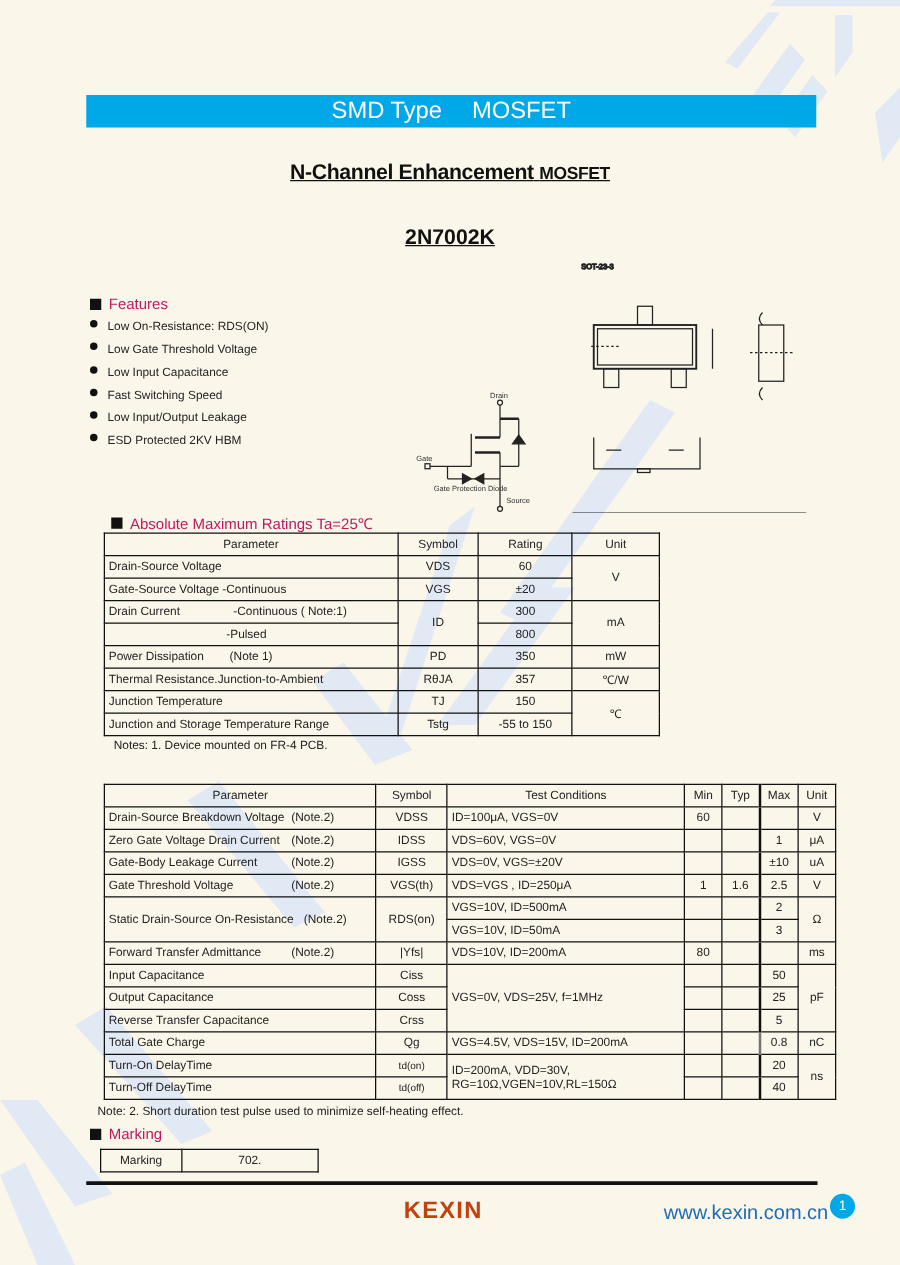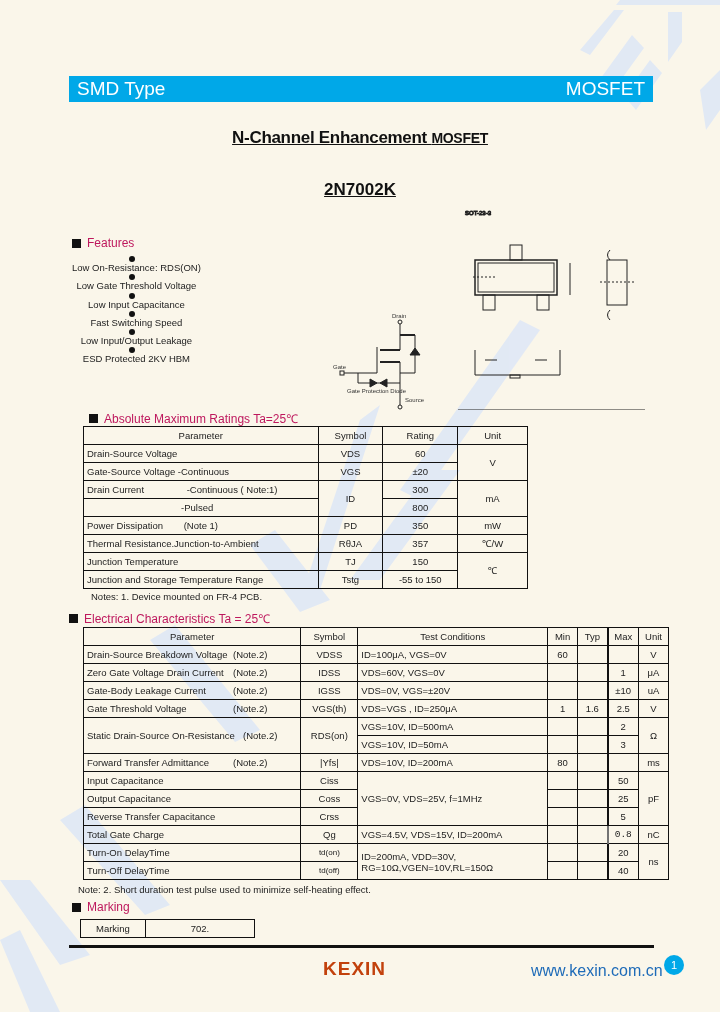--- a/index.html
+++ b/index.html
@@ -10,33 +10,33 @@
     color: #1a1a1a;
     position: relative;
     overflow: hidden;
   }
   .watermark { position: absolute; left: 0; top: 0; width: 720px; height: 1012px; pointer-events: none; z-index: 0; }
   .page { position: absolute; left: 0; top: 0; width: 720px; height: 1012px; z-index: 1; }
 
   .banner {
     position: absolute; left: 69px; top: 76px; width: 584px; height: 26px;
     background: #00a8e8; color: #fff;
-    display: flex; justify-content: space-between; align-items: center;
+    display: flex; justify-content: center; align-items: center;
     padding: 0 8px; font-size: 19px; gap: 24px;
   }
   .title { position: absolute; left: 0; width: 720px; text-align: center; font-weight: bold; color: #111; text-decoration: underline; }
   .title.t1 { top: 128px; font-size: 17px; letter-spacing: -0.3px; }
   .title.t1 .small { font-size: 14px; }
   .title.t2 { top: 180px; font-size: 17px; }
 
   .section-head { position: absolute; font-size: 12px; display: flex; align-items: center; gap: 6px; color: #be185d; }
   .sq { width: 9px; height: 9px; background: #111; display: inline-block; }
 
   .features { position: absolute; left: 72px; top: 256px; list-style: none; font-size: 9.5px; color: #222; }
-  .features li { display: flex; align-items: center; height: 18.3px; flex-direction: column; }
+  .features li { display: flex; height: 18.3px; }
   .dot { width: 6px; height: 6px; border-radius: 50%; background: #111; display: inline-block; margin-right: 8px; }
 
   .diagram { position: absolute; left: 325px; top: 205px; width: 330px; height: 205px; }
   .diagram text { font-family: "Liberation Sans", sans-serif; font-size: 6px; fill: #333; }
 
   table.dt { position: absolute; border-collapse: collapse; font-size: 9.5px; color: #222; }
   table.dt td, table.dt th { border: 1px solid #111; height: 18px; padding: 0 3px; font-weight: normal; }
   table.dt th { text-align: center; }
   .c { text-align: center; }
   .thick-top td { border-top: 2px solid #111; }
@@ -230,24 +230,20 @@
     </tr>
     <tr>
       <td>Junction and Storage Temperature Range</td>
       <td class="c">Tstg</td>
       <td class="c">-55 to 150</td>
     </tr>
   </tbody>
     </table>
   <div class="note" style="left:91px; top:591px;">Notes: 1.  Device mounted on FR-4 PCB.</div>
 
-  <div class="section-head" style="left:69px; top:610px;">
-    <span class="sq"></span>
-    <span>Electrical Characteristics Ta = 25℃</span>
-  </div>
   <table class="dt" style="left:83px; top:627px; width:586px;">
     <colgroup>
       <col style="width:218px">
         <col style="width:57px">
         <col style="width:190px">
       <col style="width:30px">
         <col style="width:30px">
         <col style="width:31px">
         <col style="width:30px">
     </colgroup>
@@ -351,21 +347,21 @@
       <td class="c"></td>
       <td class="c" style="border-left:2px solid #111;">5</td>
     </tr>
 
     <tr>
       <td>Total Gate Charge</td>
       <td class="c">Qg</td>
       <td>VGS=4.5V,  VDS=15V,  ID=200mA</td>
       <td class="c"></td>
       <td class="c"></td>
-      <td class="c" style="border-left:2px solid #737373;font-family:Liberation Mono, monospace;">0.8</td>
+      <td class="c" style="border-left:2px solid #737373;">0.8</td>
       <td class="c">nC</td>
     </tr>
 
     <tr class="thick-top">
       <td>Turn-On DelayTime</td>
       <td class="c" style="font-size:8px;margin-top:36px;">td(on)</td>
       <td rowspan="2">
         <div>ID=200mA, VDD=30V,</div>
         <div>RG=10Ω,VGEN=10V,RL=150Ω</div>
       </td>

